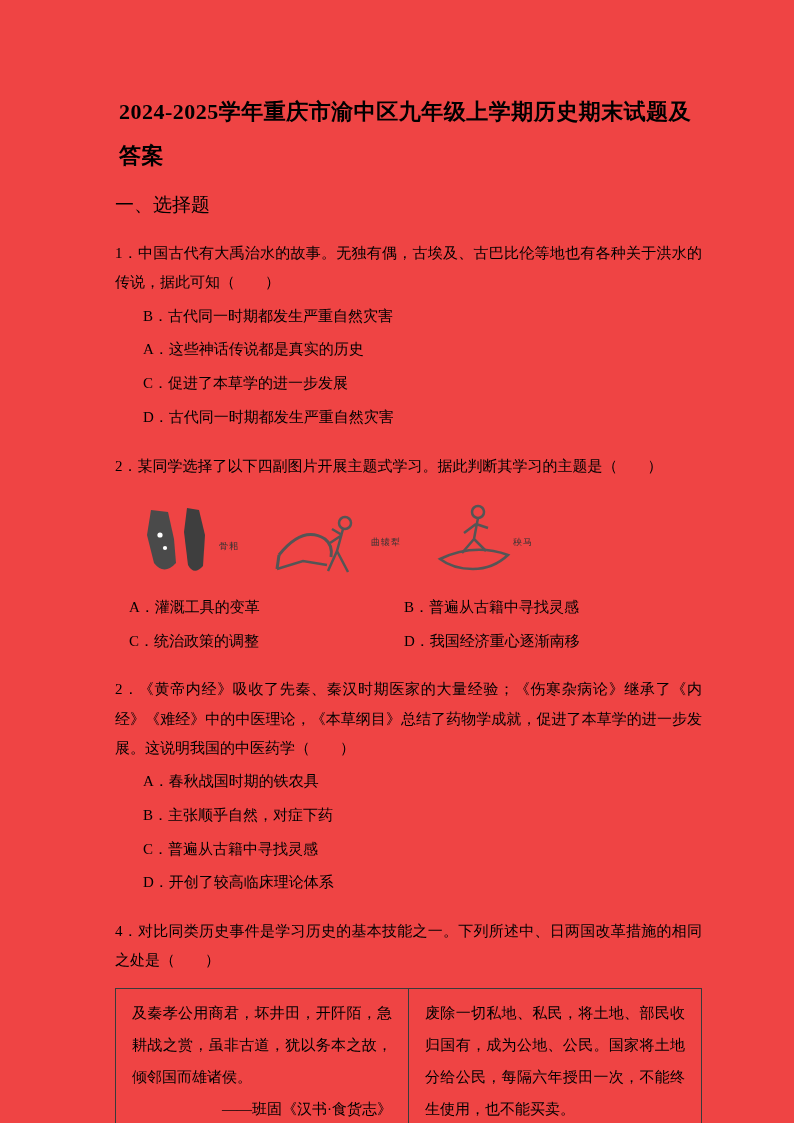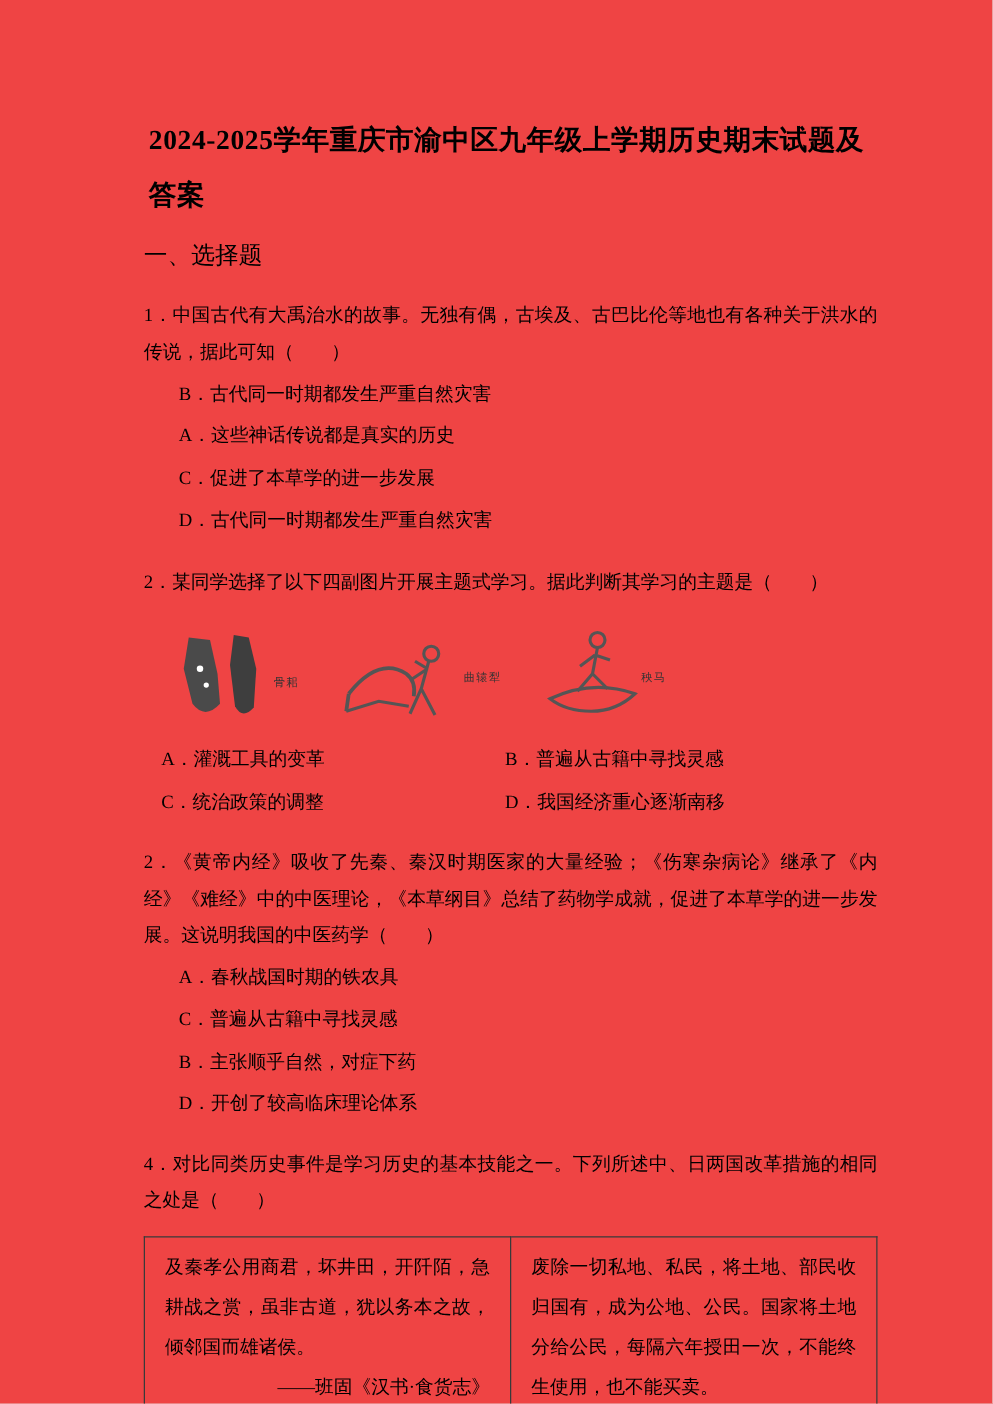--- a/index.html
+++ b/index.html
@@ -143,22 +143,22 @@
       <div class="option">B．普遍从古籍中寻找灵感</div>
       <div class="option">C．统治政策的调整</div>
       <div class="option">D．我国经济重心逐渐南移</div>
     </div>
   </div>
 
   <div class="question">
     <p class="stem">2．《黄帝内经》吸收了先秦、秦汉时期医家的大量经验；《伤寒杂病论》继承了《内经》《难经》中的中医理论，《本草纲目》总结了药物学成就，促进了本草学的进一步发展。这说明我国的中医药学（　　）</p>
     <div class="options">
       <div class="option">A．春秋战国时期的铁农具</div>
+      <div class="option">B．主张顺乎自然，对症下药</div>
       <div class="option">C．普遍从古籍中寻找灵感</div>
-      <div class="option">B．主张顺乎自然，对症下药</div>
       <div class="option">D．开创了较高临床理论体系</div>
     </div>
   </div>
 
   <div class="question">
     <p class="stem">4．对比同类历史事件是学习历史的基本技能之一。下列所述中、日两国改革措施的相同之处是（　　）</p>
     <table class="cmp">
       <tbody>
         <tr>
           <td>

